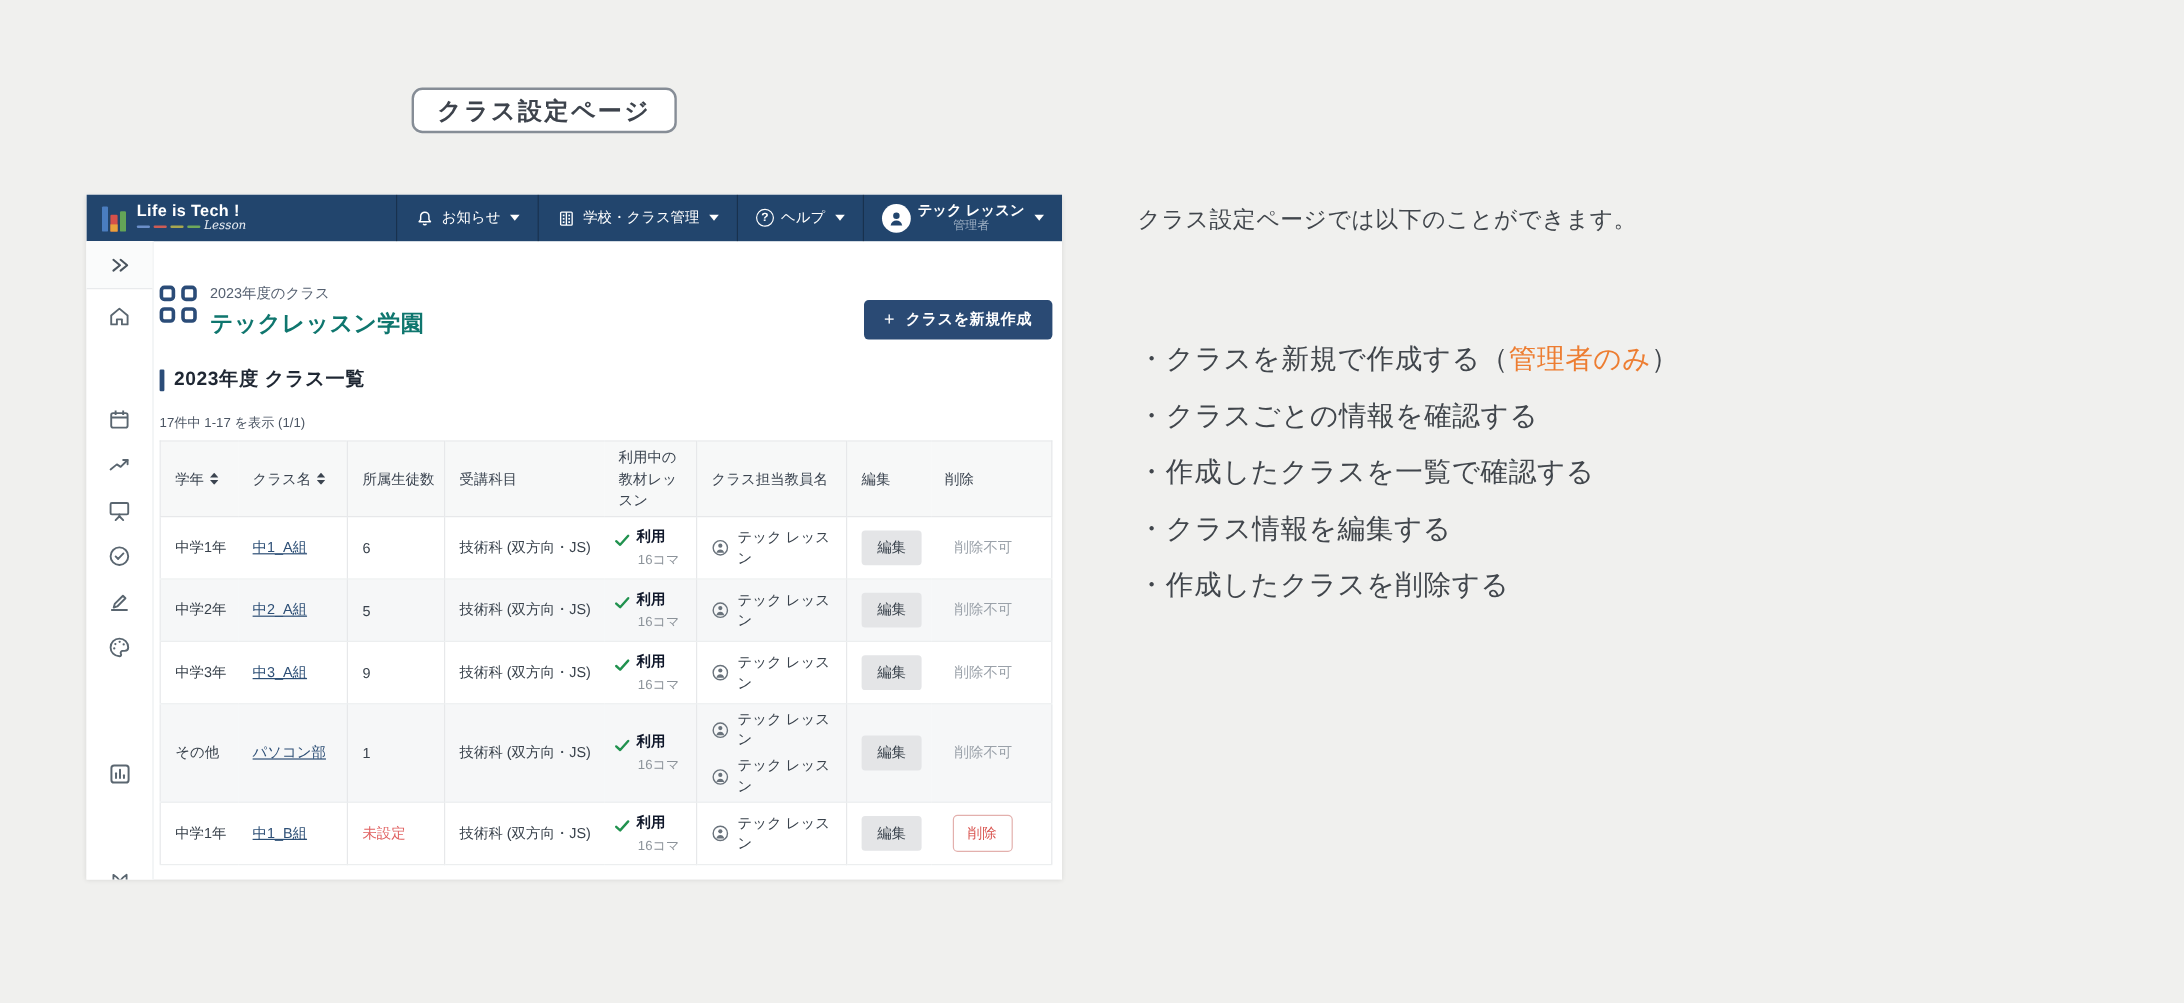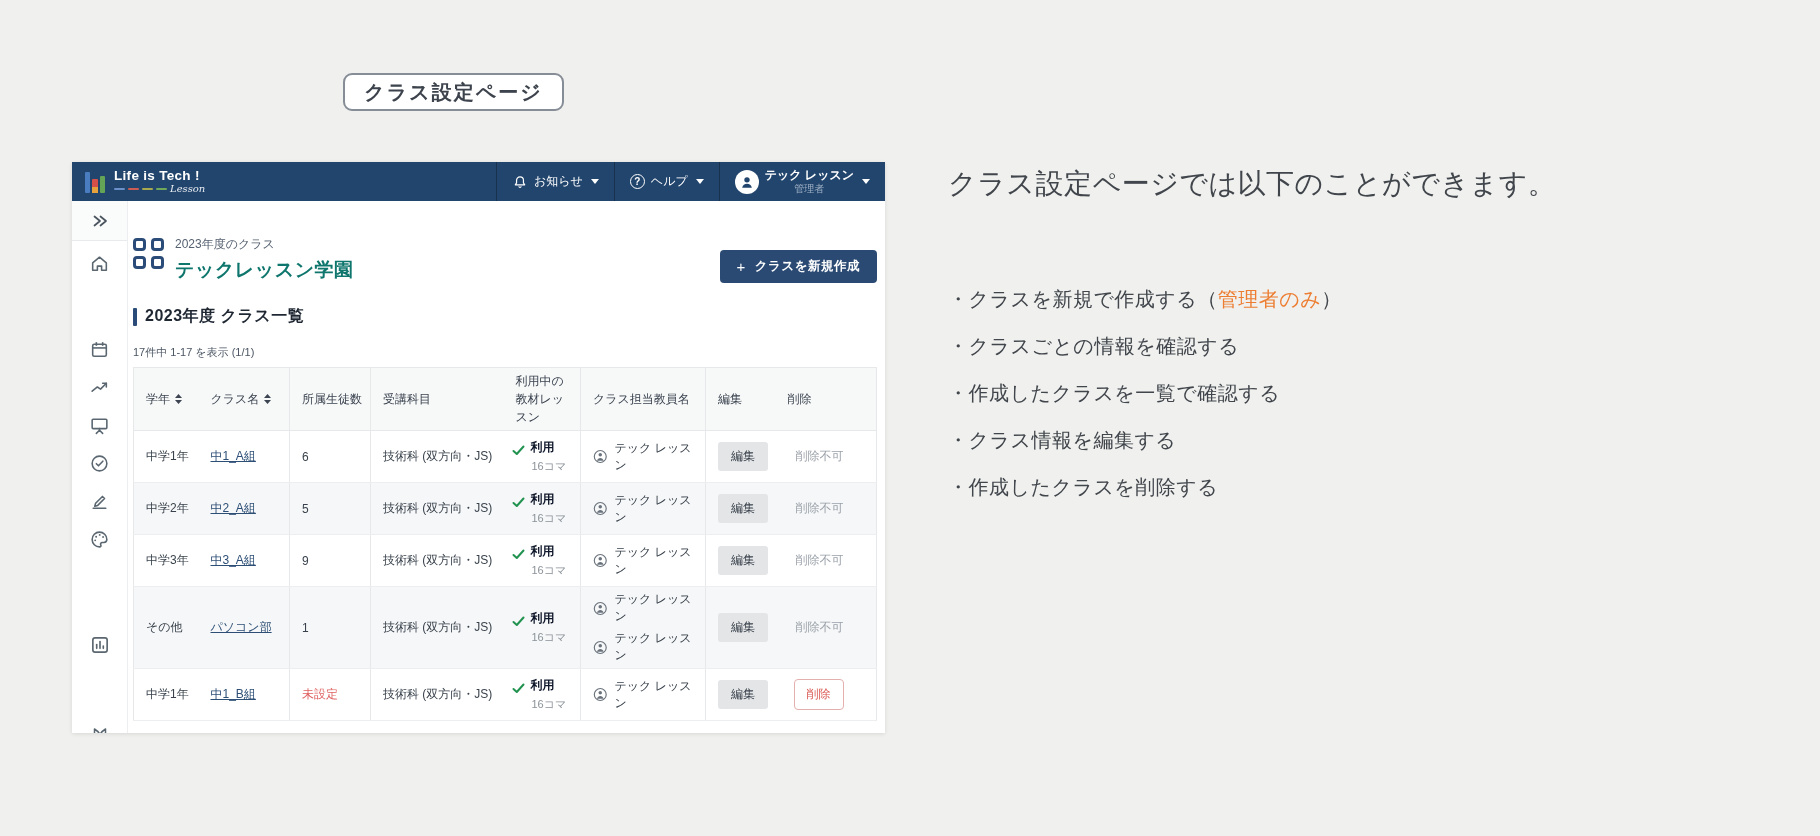--- a/index.html
+++ b/index.html
@@ -122,23 +122,23 @@
     font-size:12px; color:#39424c; cursor:pointer; font-family:inherit;
   }
   .no-delete { color:#9aa1a9; padding-left:8px; }
   .delete-btn {
     background:#fff; border:1px solid #e3b0ad; border-radius:4px; padding:6px 12px;
     font-size:12px; color:#d9544f; cursor:pointer; font-family:inherit; margin-left:6px;
   }
 
   
   .description { position:absolute; left:948px; top:164px; width:700px; color:#41464c; }
-  .desc-heading { font-size:28px; font-weight:normal; line-height:40px; letter-spacing:.5px; }
+  .desc-heading { font-size:19px; font-weight:normal; line-height:40px; letter-spacing:.5px; }
   .desc-list { list-style:none; margin-top:72px; }
-  .desc-list li { font-size:20px; line-height:47px; letter-spacing:.5px; }
+  .desc-list li { font-size:23px; line-height:47px; letter-spacing:.5px; }
   .em-orange { color:#ed7d31; }
 
   svg.icon { display:block; }
 </style>
 </head>
 <body>
 
 <div class="page-label">クラス設定ページ</div>
 
 <div class="app">
@@ -162,20 +162,34 @@
       </div>
     </div>
 
     <div class="nav-right">
       <div class="nav-item">
         <svg class="icon" width="16" height="16" viewBox="0 0 20 20" fill="none" stroke="#ffffff" stroke-width="1.5" stroke-linejoin="round">
           <path d="M10 3.5a4.3 4.3 0 0 1 4.3 4.3v3.4l1.6 2.3H4.1l1.6-2.3V7.8A4.3 4.3 0 0 1 10 3.5z"></path>
           <path d="M8.4 15.5a1.7 1.7 0 0 0 3.2 0"></path>
         </svg>
         <span>お知らせ</span>
+        <span class="caret"></span>
+      </div>
+      <div class="nav-item">
+        <svg class="icon" width="16" height="16" viewBox="0 0 20 20" fill="none" stroke="#ffffff" stroke-width="1.4">
+          <rect x="4" y="3.5" width="12" height="13.5" rx="1"></rect>
+          <line x1="10" y1="3.5" x2="10" y2="17"></line>
+          <rect x="6.2" y="6" width="1.8" height="1.8" fill="#ffffff" stroke="none"></rect>
+          <rect x="12" y="6" width="1.8" height="1.8" fill="#ffffff" stroke="none"></rect>
+          <rect x="6.2" y="9.5" width="1.8" height="1.8" fill="#ffffff" stroke="none"></rect>
+          <rect x="12" y="9.5" width="1.8" height="1.8" fill="#ffffff" stroke="none"></rect>
+          <rect x="6.2" y="13" width="1.8" height="1.8" fill="#ffffff" stroke="none"></rect>
+          <rect x="12" y="13" width="1.8" height="1.8" fill="#ffffff" stroke="none"></rect>
+        </svg>
+        <span>学校・クラス管理</span>
         <span class="caret"></span>
       </div>
       <div class="nav-item">
         <span class="help-circle">?</span>
         <span>ヘルプ</span>
         <span class="caret"></span>
       </div>
       <div class="nav-item">
         <span class="avatar">
           <svg class="icon" width="18" height="18" viewBox="0 0 20 20">

